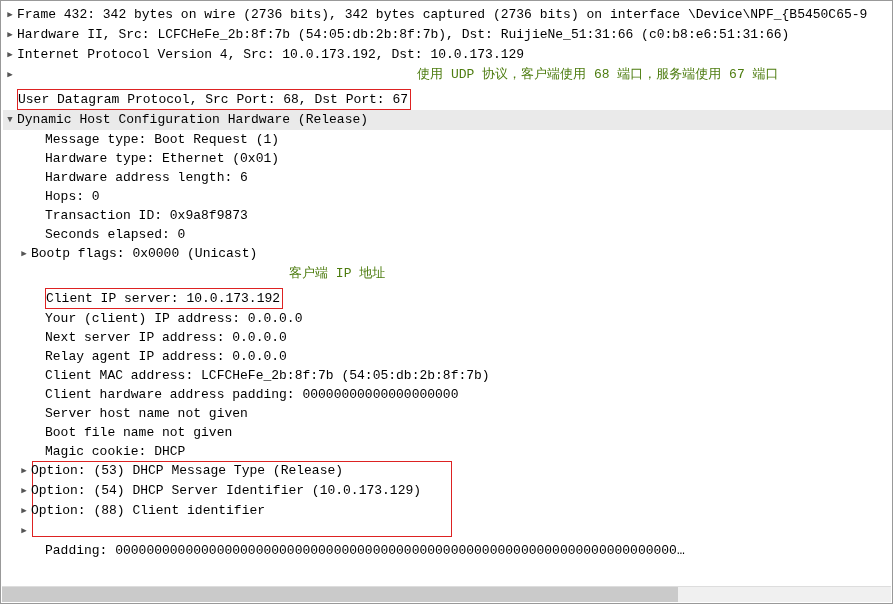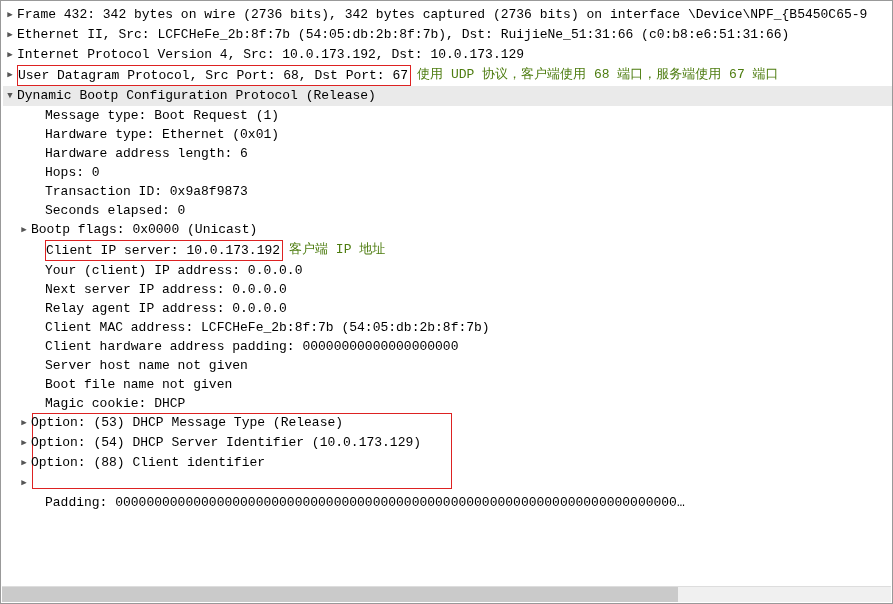--- a/index.html
+++ b/index.html
@@ -36,20 +36,21 @@
     .arrow.down::before { content: "▼"; font-size: 9px; }
     .arrow.none::before { content: ""; }
     .content { flex: 0 0 auto; text-align: right; }
     .indent1 { padding-left: 14px; }
     .indent2 { padding-left: 28px; }
     .highlight { background: #eaeaea; }
     .redbox {
       border: 1.5px solid #d22;
       padding: 0 2px 0 0;
       display: inline-block;
+      margin-top: 24px;
     }
     .annotation {
       color: #4d7c0f;
       font-family: Liberation Mono, monospace;
       margin-left: 6px;
     }
     .scrollbar-h {
       position: absolute;
       bottom: 1px;
       left: 1px;
@@ -76,37 +77,37 @@
 
 <div class="tree">
 
   <div class="row">
     <span class="arrow right"></span>
     <span class="content">Frame 432: 342 bytes on wire (2736 bits), 342 bytes captured (2736 bits) on interface \Device\NPF_{B5450C65-9</span>
   </div>
 
   <div class="row">
     <span class="arrow right"></span>
-    <span class="content">Ethernet II, Src: LCFCHeFe_2b:8f:7b (54:05:db:2b:8f:7b), Dst: RuijieNe_51:31:66 (c0:b8:e6:51:31:66)</span>
+    <span class="content">Hardware II, Src: LCFCHeFe_2b:8f:7b (54:05:db:2b:8f:7b), Dst: RuijieNe_51:31:66 (c0:b8:e6:51:31:66)</span>
   </div>
 
   <div class="row">
     <span class="arrow right"></span>
     <span class="content">Internet Protocol Version 4, Src: 10.0.173.192, Dst: 10.0.173.129</span>
   </div>
 
   <div class="row">
     <span class="arrow right"></span>
     <span class="content redbox">User Datagram Protocol, Src Port: 68, Dst Port: 67</span>
     <span class="annotation">使用 UDP 协议，客户端使用 68 端口，服务端使用 67 端口</span>
   </div>
 
   <div class="row highlight">
     <span class="arrow down"></span>
-    <span class="content">Dynamic Bootp Configuration Protocol (Release)</span>
+    <span class="content">Dynamic Host Configuration Hardware (Release)</span>
   </div>
 
   <div class="row indent2">
     <span class="arrow none"></span>
     <span class="content">Message type: Boot Request (1)</span>
   </div>
 
   <div class="row indent2">
     <span class="arrow none"></span>
     <span class="content">Hardware type: Ethernet (0x01)</span>

